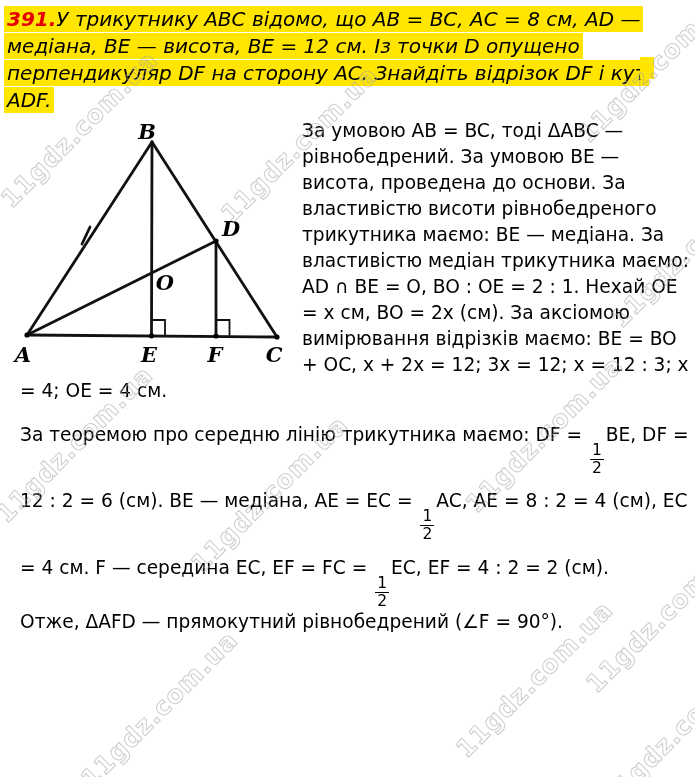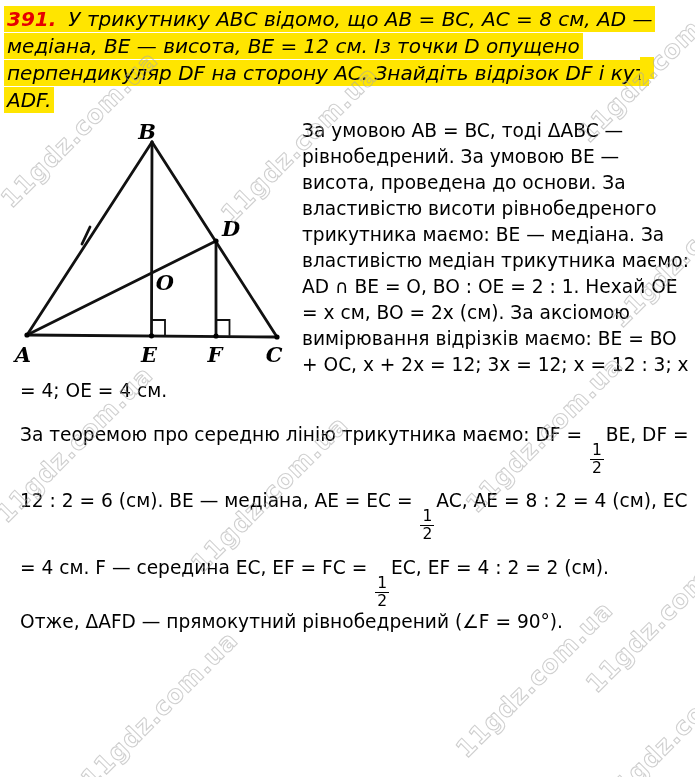--- a/index.html
+++ b/index.html
@@ -3,21 +3,21 @@
 <meta charset="utf-8">
 <style>
   html,body{margin:0;padding:0;}
   body{width:695px;height:777px;overflow:hidden;background:#fff;
        font-family:"DejaVu Sans","Liberation Sans",sans-serif;color:#000;}
   .page{position:relative;width:695px;height:777px;overflow:hidden;padding:6px 4px 0 4px;box-sizing:border-box;}
 
   
   .problem{font-style:italic;font-size:20px;line-height:27px;margin:0 0 4px 0;max-width:650px;}
   .hl{background:#ffe500;padding:1px 3px;-webkit-box-decoration-break:clone;box-decoration-break:clone;}
-  .problem .num{color:#e60000;font-weight:bold;font-style:italic;margin-right:12px;}
+  .problem .num{color:#e60000;font-weight:bold;font-style:italic;margin-right:0;}
   .hl-frag{position:absolute;width:14px;height:22px;background:#ffe500;left:640px;top:57px;}
 
   
   .solution{font-size:18.6px;line-height:26px;}
   .solution p{margin:0 0 3px 16px;}
   .solution p.roomy{line-height:50px;margin-top:6px;margin-bottom:0;}
 
   
   figure.diagram{float:left;width:290px;height:250px;margin:2px 8px 4px 0;padding:0;}
   figure.diagram svg{display:block;}

